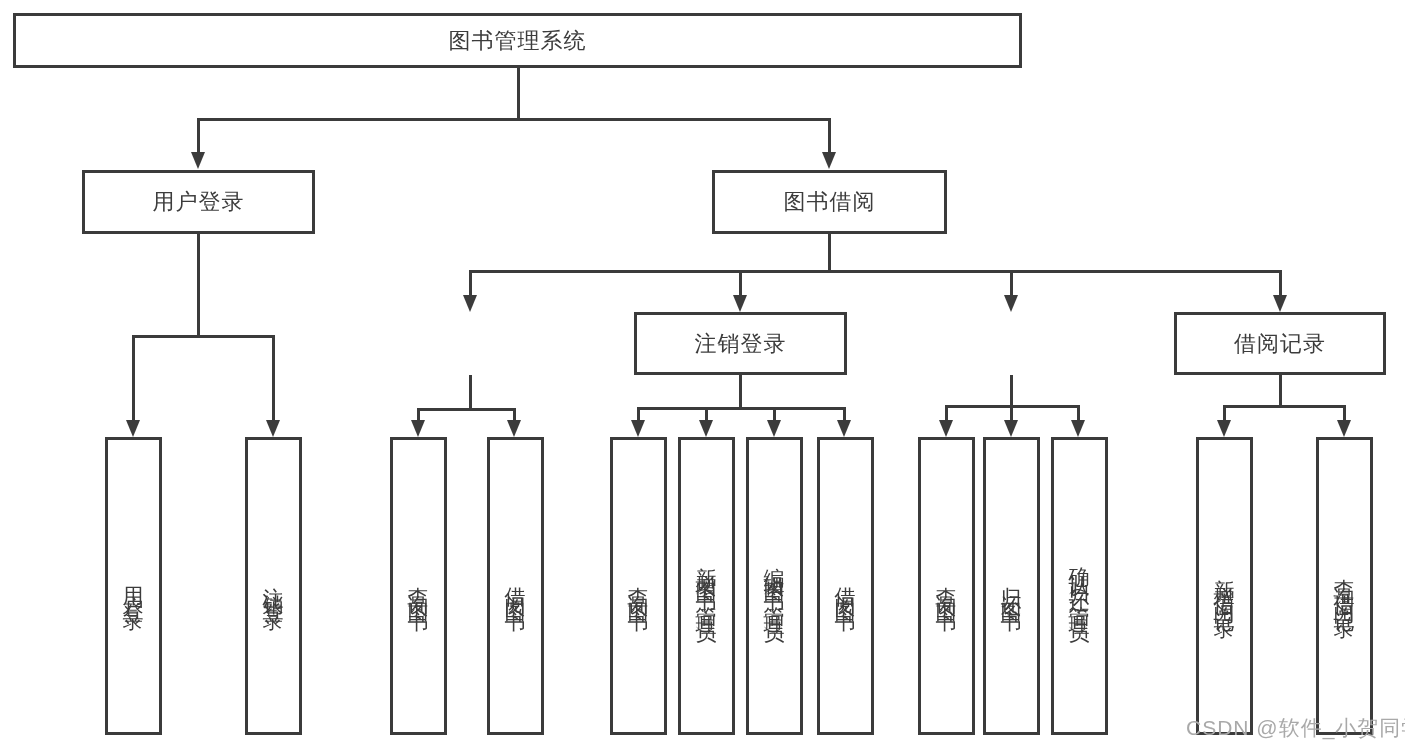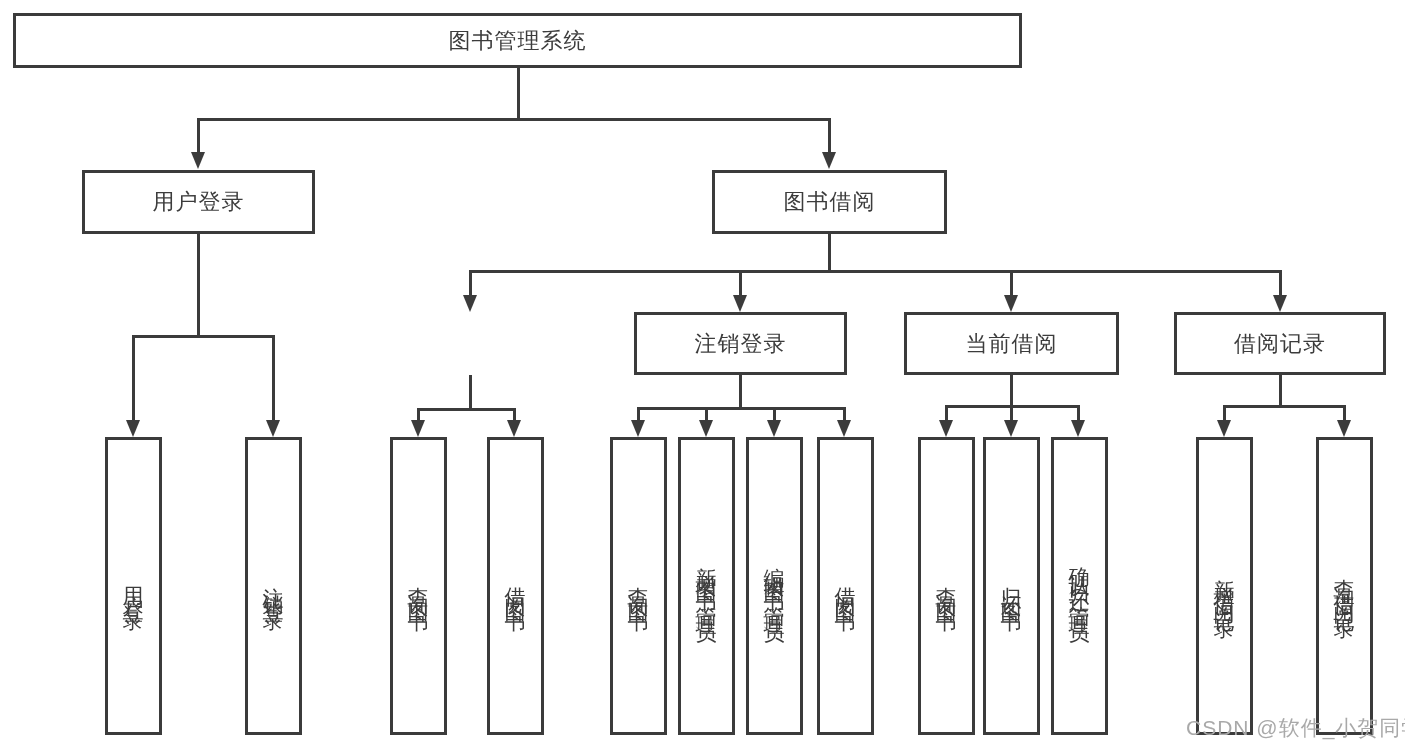--- a/index.html
+++ b/index.html
@@ -54,21 +54,20 @@
 
   <div class="box" style="left:13px;top:13px;width:1009px;height:55px;">图书管理系统</div>
 
   <div class="box" style="left:82px;top:170px;width:233px;height:64px;">用户登录</div>
 
   <div class="box" style="left:712px;top:170px;width:235px;height:64px;">图书借阅</div>
 
 
   <div class="box" style="left:634px;top:312px;width:213px;height:63px;">注销登录</div>
 
-  <div class="box" style="left:904px;top:312px;width:215px;height:63px;">当前借阅</div>
 
   <div class="box" style="left:1174px;top:312px;width:212px;height:63px;">借阅记录</div>
 
   <div class="box leaf" style="left:105px;top:437px;width:57px;height:298px;">用户登录</div>
 
   <div class="box leaf" style="left:245px;top:437px;width:57px;height:298px;">注销登录</div>
 
   <div class="box leaf" style="left:390px;top:437px;width:57px;height:298px;">查询图书</div>
 
   <div class="box leaf" style="left:487px;top:437px;width:57px;height:298px;">借阅图书</div>

